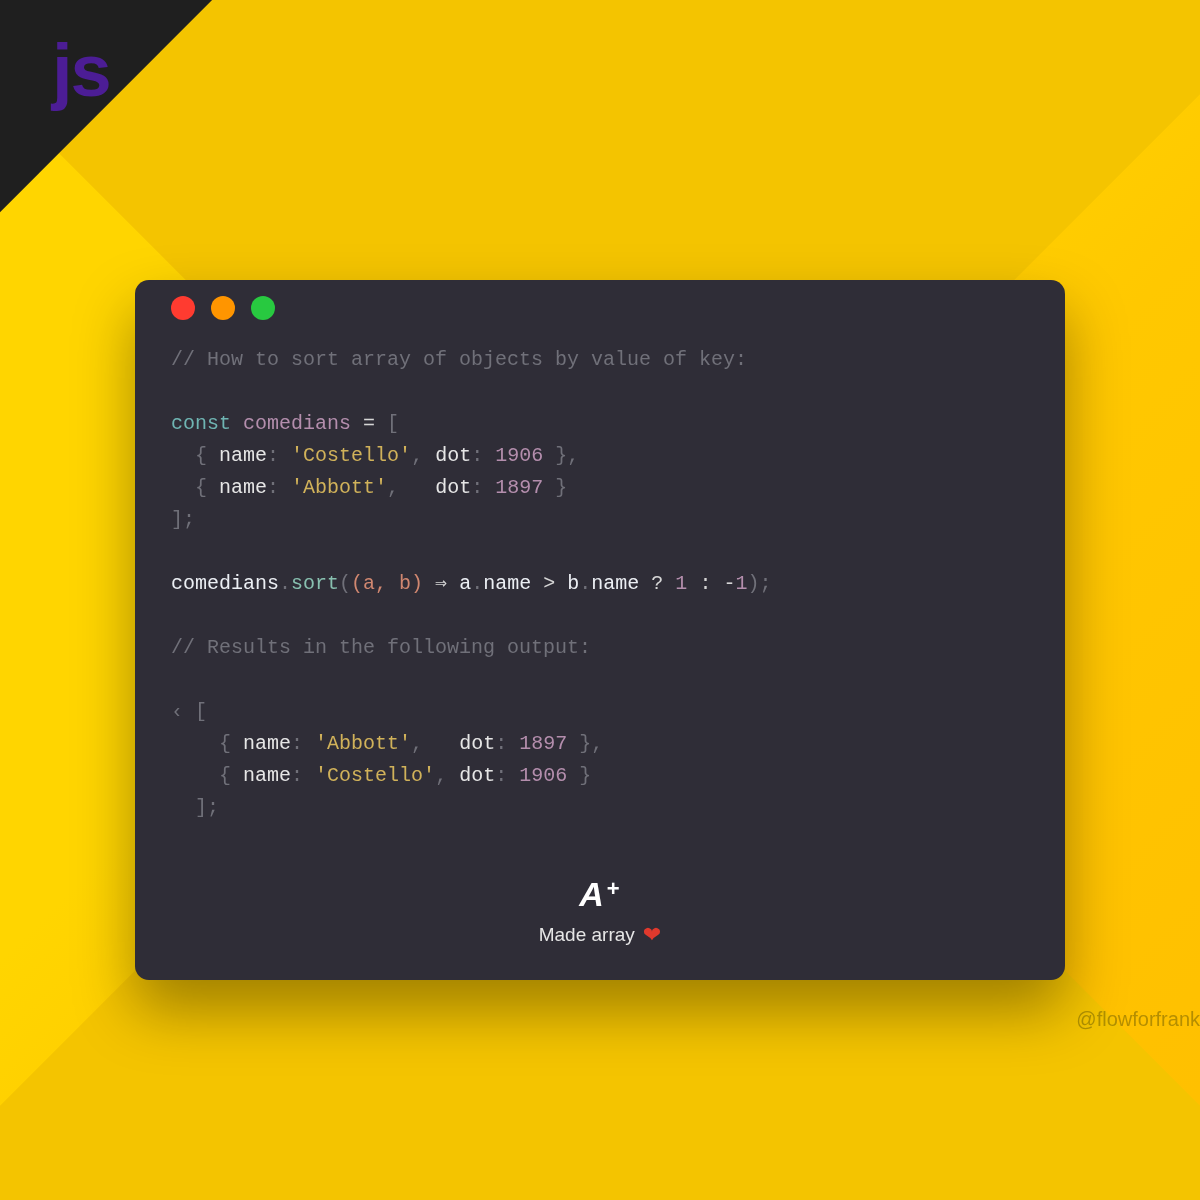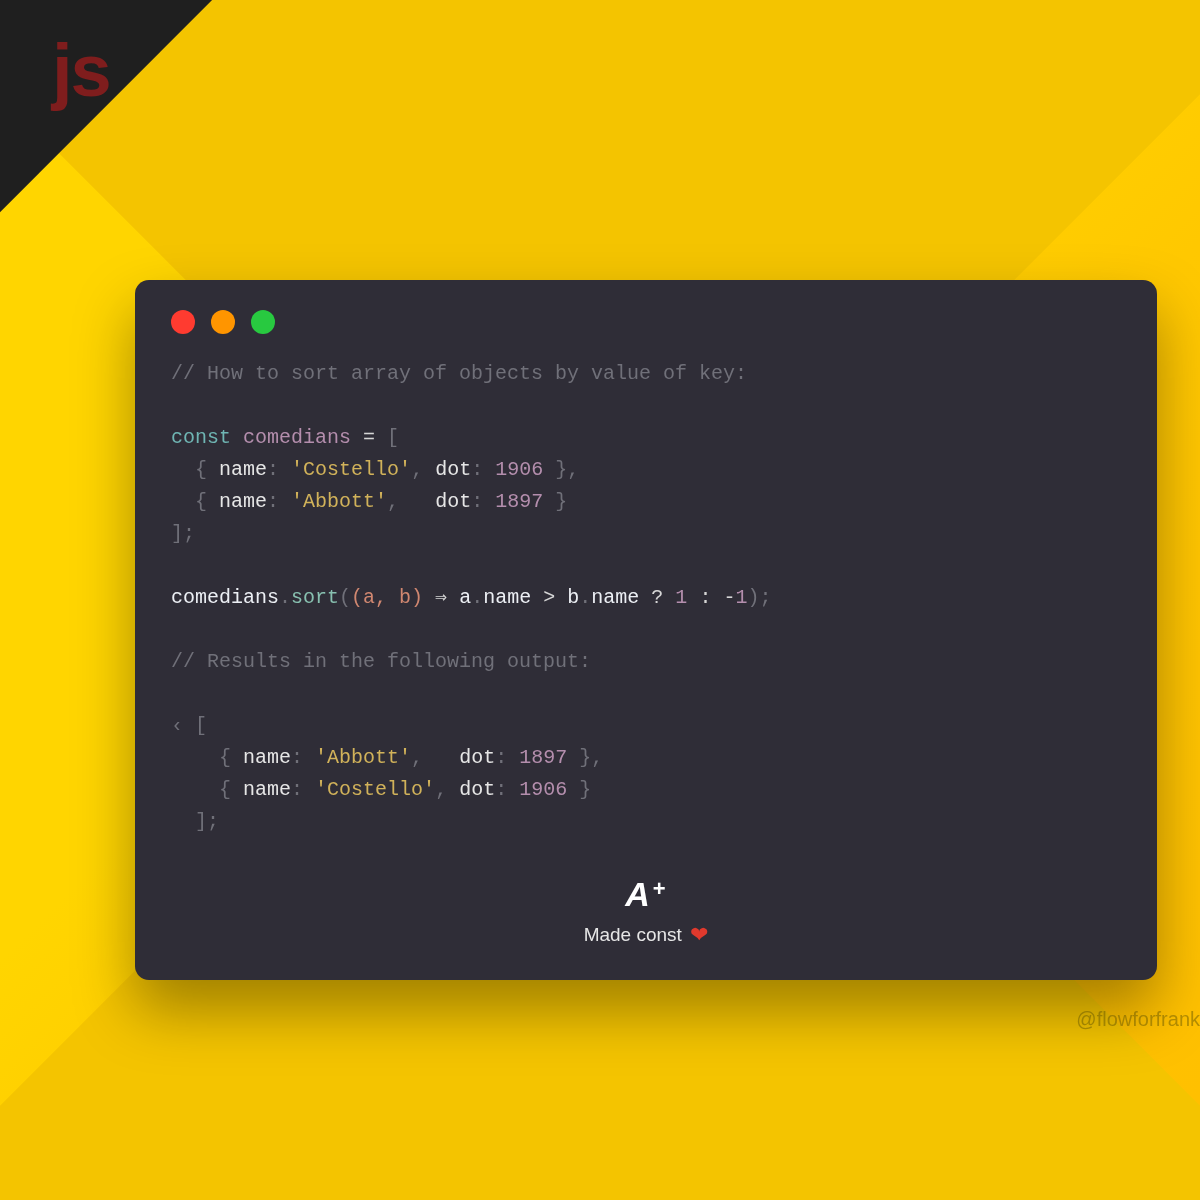--- a/index.html
+++ b/index.html
@@ -33,36 +33,36 @@
     left: -150px;
     width: 300px;
     height: 300px;
     background: #1f1f1f;
     transform: rotate(45deg);
   }
   .corner-label {
     position: absolute;
     top: 28px;
     left: 52px;
-    color: #7f1d1d;
+    color: #4c1d95;
     font-size: 74px;
     font-weight: 700;
     letter-spacing: -2px;
     font-family: Arial, sans-serif;
   }
   .card {
     position: absolute;
     top: 280px;
     left: 135px;
-    width: 1022px;
+    width: 930px;
     height: 700px;
     background: #2f2d37;
     border-radius: 14px;
     box-shadow: 0 30px 60px rgba(0,0,0,0.35);
-    padding: 30px 36px;
+    padding: 16px 36px;
   }
   .dots { display: flex; gap: 16px; margin-bottom: 24px; }
   .dot { width: 24px; height: 24px; border-radius: 50%; }
   .dot.red { background: #ff3b30; }
   .dot.yellow { background: #ff9500; }
   .dot.green { background: #28c940; }
   pre.code {
     font-family: "SFMono-Regular", Consolas, "Liberation Mono", Menlo, monospace;
     font-size: 20px;
     line-height: 1.6;
@@ -150,19 +150,19 @@
     <span class="c-punct">{</span> <span class="c-prop">name</span><span class="c-punct">:</span> <span class="c-string">'Abbott'</span><span class="c-punct">,</span>   <span class="c-prop">dot</span><span class="c-punct">:</span> <span class="c-number">1897</span> <span class="c-punct">},</span>
     <span class="c-punct">{</span> <span class="c-prop">name</span><span class="c-punct">:</span> <span class="c-string">'Costello'</span><span class="c-punct">,</span> <span class="c-prop">dot</span><span class="c-punct">:</span> <span class="c-number">1906</span> <span class="c-punct">}</span>
   <span class="c-punct">];</span></pre>
 
   <div class="logo-wrap">
     <div class="logo">
       <span>A</span>
         <span class="plus">+</span>
     </div>
     <div class="made-with">
-      <span>Made const</span>
+      <span>Made array</span>
       <span style="color:#e0392d;font-size:22px;">❤</span>
     </div>
   </div>
 </div>
 
 <div class="handle">@flowforfrank</div>
 
 </body></html>

